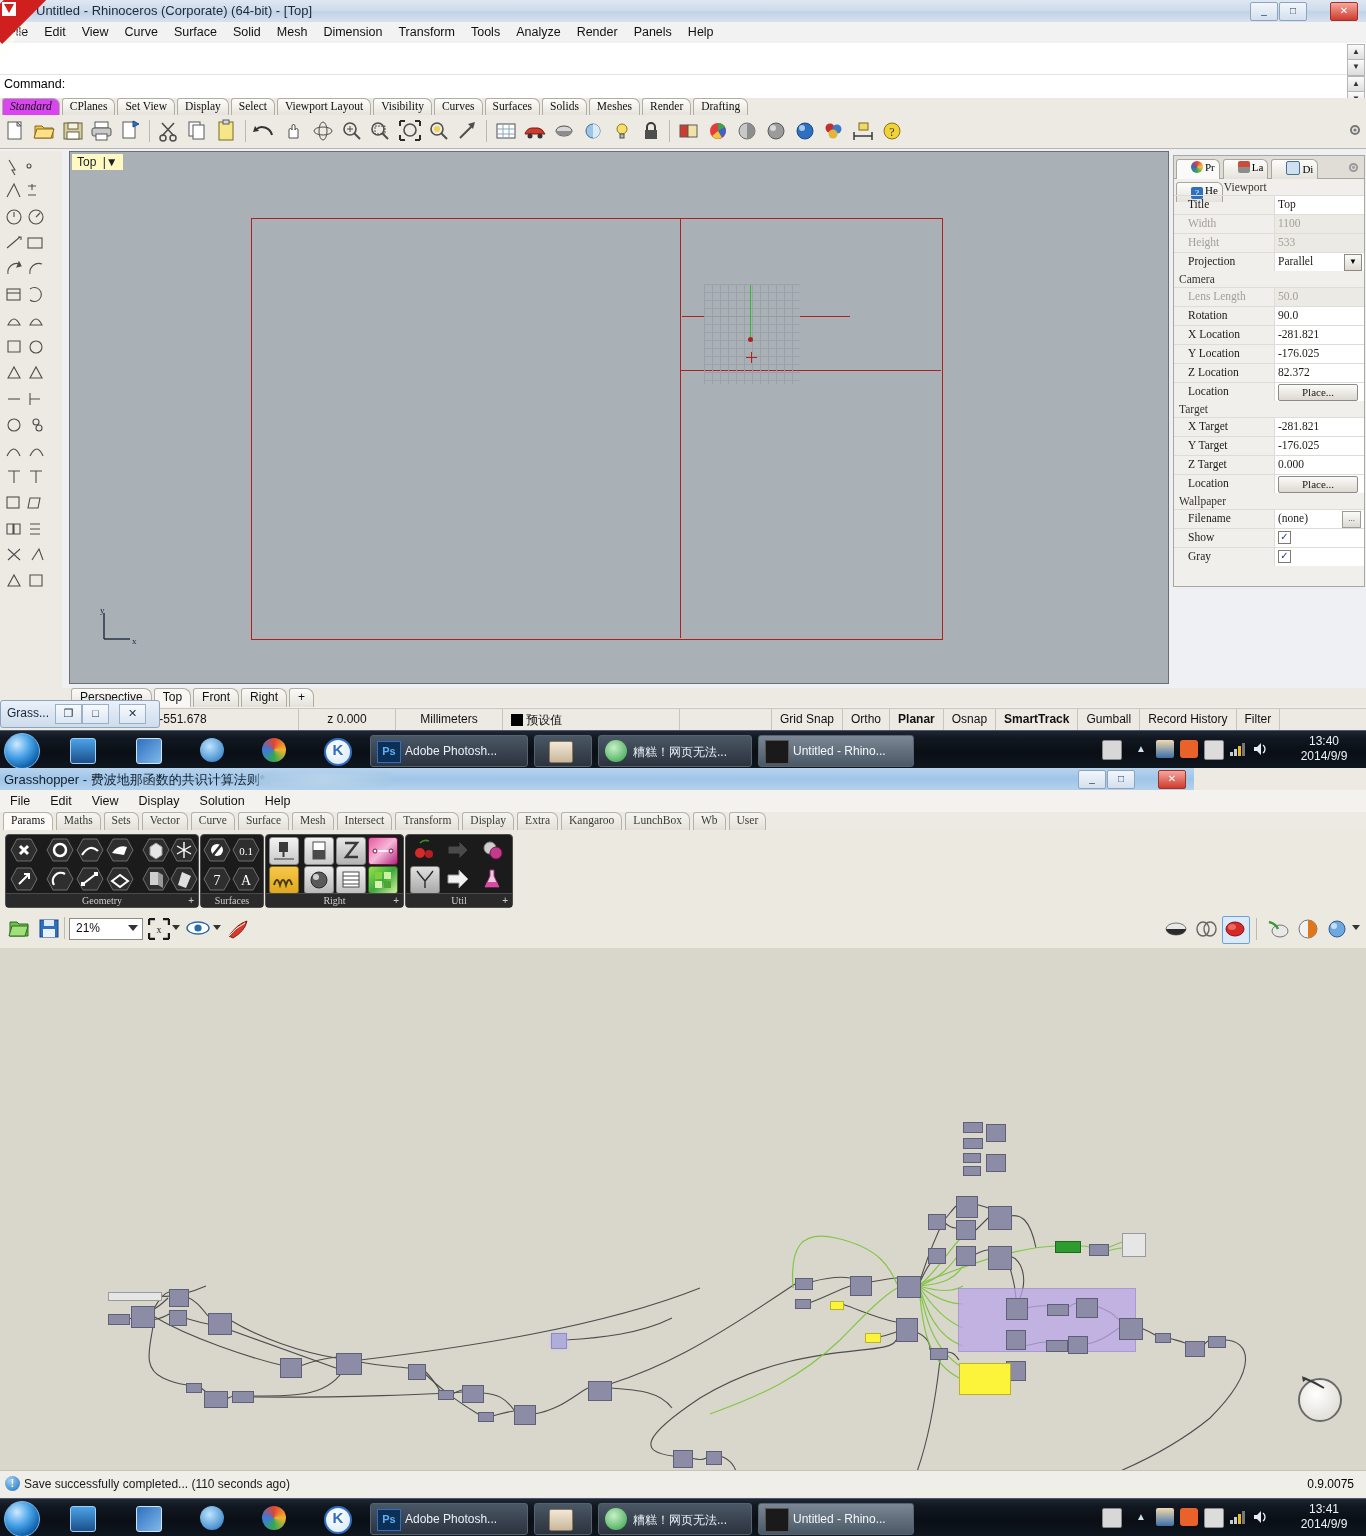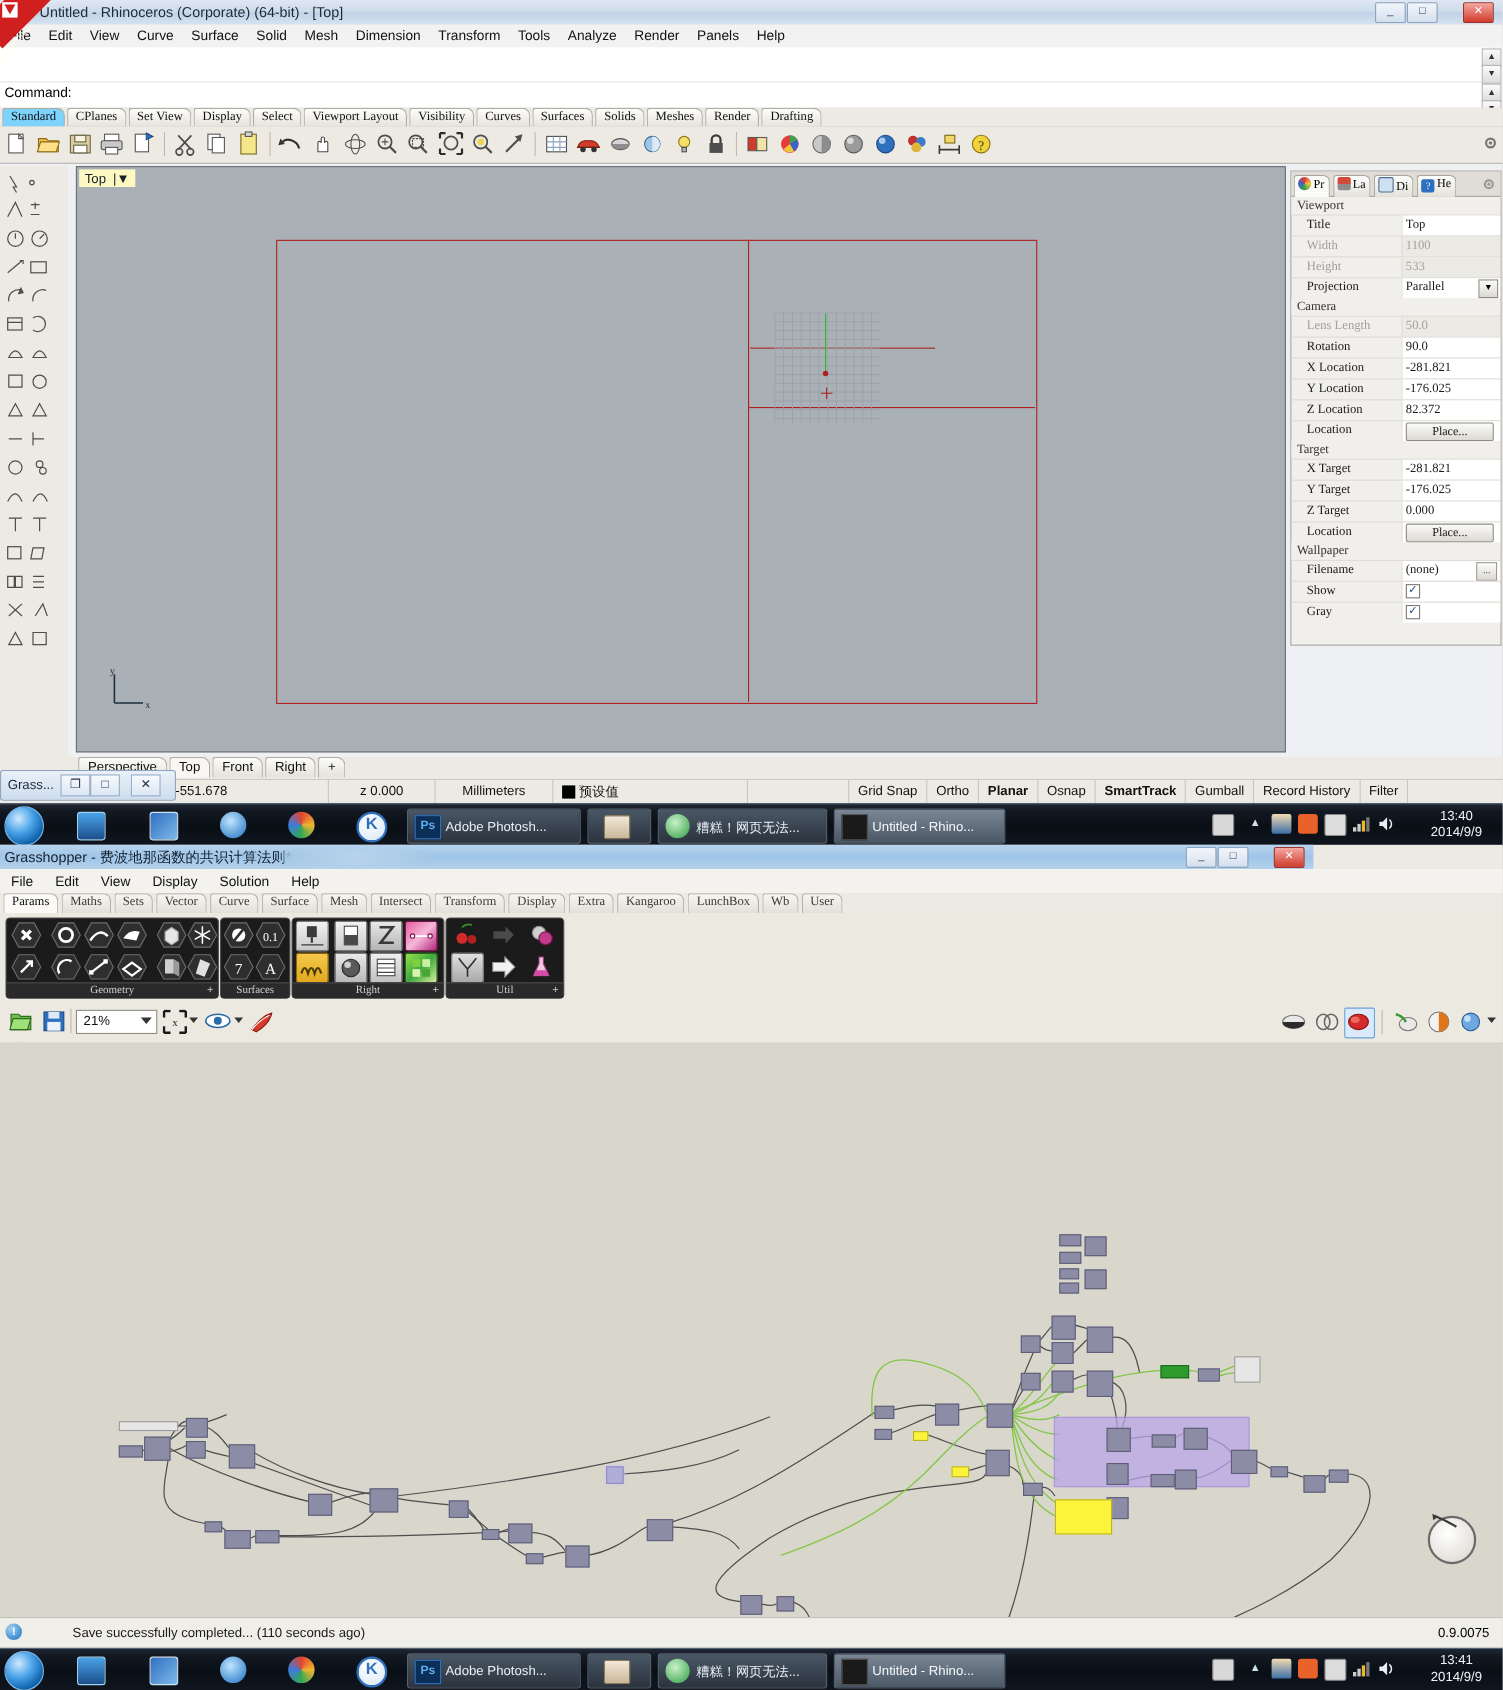--- a/index.html
+++ b/index.html
@@ -29,41 +29,41 @@
   #cmdhist{position:absolute;left:0;top:0;width:1348px;height:31px;background:#fff;border-bottom:1px solid #e3e3e3;}
   #cmdline{position:absolute;left:4px;top:34px;font-size:12.5px;color:#000;}
   .scrollarrow{position:absolute;right:1px;width:16px;height:15px;background:linear-gradient(to bottom,#fbfbfb,#dcdcdc);
                border:1px solid #b5b5b5;font-size:8px;text-align:center;line-height:13px;color:#333;}
   
   #tabsrow{position:absolute;left:0;top:98px;width:1366px;height:17px;background:#eceae3;border-bottom:1px solid #b9b6ad;}
   .rtab{position:relative;float:left;margin-left:2px;height:15px;padding:1px 7px 0 7px;
         font-family:"Liberation Serif",serif;font-size:11.5px;color:#101010;
         background:linear-gradient(to bottom,#fdfdfb,#e6e3db);
         border:1px solid #b0ada4;border-bottom:none;border-radius:3px 7px 0 0;white-space:nowrap;}
-  .rtab.active{background:#7dd3fc;}
+  .rtab.active{background:#d946ef;font-style:italic;}
   #toolbar1{position:absolute;left:0;top:115px;width:1366px;height:33px;background:#eceae3;border-bottom:1px solid #b9b6ad;}
   .tbicon{position:relative;float:left;width:26px;height:26px;margin:3px 1px 0 2px;}
   .tbsep{position:relative;float:left;width:1px;height:22px;margin:5px 4px 0 4px;background:#bdbab2;}
   #gearicon{position:absolute;right:4px;top:8px;width:14px;height:14px;}
   
   #viewport{position:absolute;left:69px;top:151px;width:1098px;height:531px;background:#a9b0b6;border:1px solid #6a6f74;}
   #vplabel{position:absolute;left:2px;top:2px;padding:1px 5px 1px 5px;background:#fef9c3;color:#17202b;font-size:12px;}
   #vpshape{position:absolute;left:181px;top:66px;width:690px;height:420px;border:1px solid #b02020;}
   #vpv1{position:absolute;left:610px;top:66px;width:1px;height:420px;background:#b02020;}
   #vph1{position:absolute;left:610px;top:218px;width:261px;height:1px;background:#b02020;}
   #vph2{position:absolute;left:612px;top:164px;width:168px;height:1px;background:#b02020;}
   #vpgrid{position:absolute;left:634px;top:132px;width:96px;height:100px;
           background-image:linear-gradient(to right,#9aa1a8 1px,transparent 1px),
                            linear-gradient(to bottom,#9aa1a8 1px,transparent 1px);
           background-size:8px 8px;opacity:.95;}
   #vpgreen{position:absolute;left:680px;top:133px;width:1px;height:52px;background:#2dbb2d;}
   
   #rpanel{position:absolute;left:1173px;top:155px;width:190px;height:430px;background:#f0efec;border:1px solid #a9a69e;}
   #ptabs{position:relative;height:22px;background:#dfddd6;border-bottom:1px solid #a9a69e;}
-  .ptab{position:relative;float:left;height:18px;margin:3px 1px 0 2px;padding:1px 4px 0 3px;
+  .ptab{position:relative;float:left;height:18px;margin:3px 1px 0 2px;padding:1px 4px 0 14px;
         font-family:"Liberation Serif",serif;font-size:11px;background:linear-gradient(to bottom,#fdfdfc,#e4e2da);
         border:1px solid #a9a69e;border-bottom:none;border-radius:3px 6px 0 0;white-space:nowrap;}
   .ptab.active{background:#fafaf8;}
   .ptab .tico{display:inline-block;width:12px;height:12px;vertical-align:-2px;margin-right:2px;border-radius:2px;}
   .grpHead{font-family:"Liberation Serif",serif;font-size:11.5px;color:#35332c;padding:2px 0 2px 5px;background:#f0efec;}
   .prow{height:18px;border-top:1px solid #dedcd5;font-family:"Liberation Serif",serif;font-size:11.5px;position:relative;}
   .plabel{position:absolute;left:14px;top:2px;color:#1b1a16;white-space:nowrap;}
   .plabel.dim{color:#a3a099;}
   .pval{position:absolute;left:104px;top:2px;color:#1b1a16;white-space:nowrap;}
   .pval.dim{color:#a3a099;}
@@ -129,21 +129,21 @@
   .hexbtn{position:absolute;width:28px;height:26px;}
   .sqbtn{position:absolute;width:28px;height:26px;border-radius:3px;}
   .gplus{position:absolute;right:4px;bottom:0;color:#cfcfcf;font-size:10px;line-height:13px;}
   #ghcanvastoolbar{position:absolute;left:0;top:142px;width:1366px;height:38px;background:#ece9e1;border-bottom:1px solid #bfbcb3;}
   #zoomsel{position:absolute;left:69px;top:8px;width:72px;height:20px;background:#fff;border:1px solid #8f8c85;font-size:12px;}
   #zoomsel .zv{position:absolute;left:6px;top:2px;color:#111;}
   #zoomsel .zc{position:absolute;right:4px;top:6px;width:0;height:0;border-left:5px solid transparent;border-right:5px solid transparent;border-top:6px solid #333;}
   #ghcanvas{position:absolute;left:0;top:180px;width:1366px;height:522px;background:#d9d6cc;overflow:hidden;}
   #ghsideL{position:absolute;left:0;top:180px;width:16px;height:522px;background:#e4e1d8;border-right:1px solid #c6c3ba;}
   #ghstatus{position:absolute;left:0;top:702px;width:1366px;height:26px;background:#f0eee8;border-top:1px solid #c6c3ba;}
-  #ghstatus .msg{position:absolute;left:24px;top:6px;font-size:12px;color:#1a1a1a;margin-left:42px;}
+  #ghstatus .msg{position:absolute;left:24px;top:6px;font-size:12px;color:#1a1a1a;}
   #ghstatus .ver{position:absolute;right:12px;top:6px;font-size:12px;color:#000000;}
   #ghinfoicon{position:absolute;left:5px;top:5px;width:15px;height:15px;border-radius:50%;
      background:radial-gradient(circle at 35% 30%,#9fd0f2,#1a6fbe);color:#fff;font-size:10px;text-align:center;line-height:15px;font-weight:bold;}
   .ghnode{position:absolute;background:#8c8ca6;border:1px solid #5f5f78;}
   .ghnode.slim{background:#8c8ca6;}
   .ghnode.green{background:#2d9b2d;border-color:#1d6a1d;}
   .ghnode.yellow{background:#fbf43a;border-color:#b9b32a;}
   .ghnode.white{background:#e6e6e6;border-color:#9a9a9a;}
   .ghnode.sel{background:#b0aed8;border:1px solid #8d8ac8;box-shadow:0 0 3px #c9c6f0;}
   #ghcluster{position:absolute;background:#b9a6e8;opacity:.75;border:1px solid #9b86d6;}

